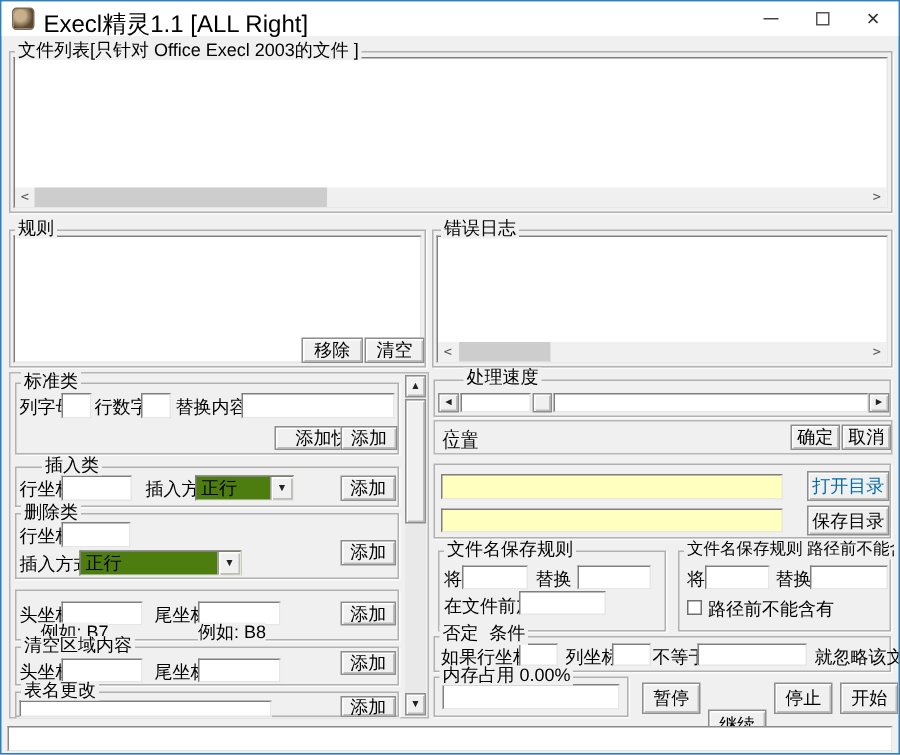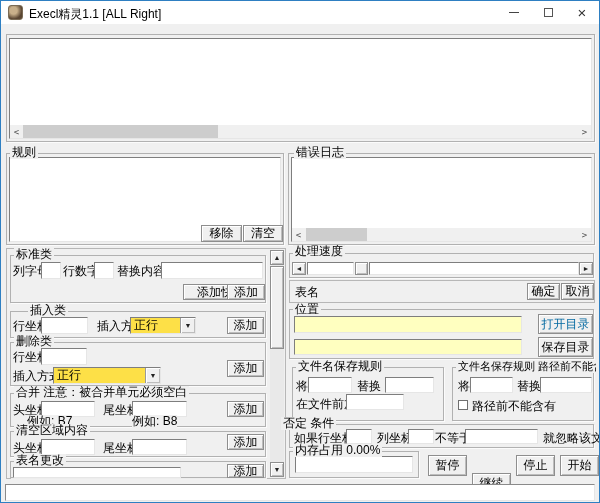--- a/index.html
+++ b/index.html
@@ -4,21 +4,21 @@
 <style>
   * { margin:0; padding:0; box-sizing:border-box; }
   html,body { width:600px; height:503px; }
   body { font-family:"Liberation Sans",sans-serif; font-size:12px; color:#000; background:#9e9e9e; }
   #window { position:relative; width:600px; height:503px; background:#f0f0f0; border:1px solid #2e7fc2; overflow:hidden; }
 
   
   #titlebar { position:absolute; left:0; top:0; width:598px; height:23px; background:#ffffff; }
   #app-icon { position:absolute; left:7px; top:4px; width:15px; height:15px; border-radius:3px;
               background:radial-gradient(circle at 35% 35%, #c9b08a 0 30%, #5a4632 70%); border:1px solid #7a6b55; }
-  #title-text { position:absolute; left:28px; top:5px; font-size:12px; white-space:nowrap; }
+  #title-text { position:absolute; left:28px; top:5px; font-size:16px; white-space:nowrap; }
   .tbtn { position:absolute; top:0; width:34px; height:23px; display:flex; align-items:center; justify-content:center; }
   .min-bar { width:10px; height:1px; background:#444; }
   .max-box { width:9px; height:9px; border:1px solid #555; }
   .close-glyph { font-size:15px; line-height:15px; color:#333; }
 
   
   .lbl { position:absolute; background:#f0f0f0; padding:0 2px; line-height:13px; white-space:nowrap; z-index:3; }
   .plain { position:absolute; line-height:13px; white-space:nowrap; }
   .group { position:absolute; border:1px solid #b1b1b1; box-shadow:1px 1px 0 rgba(255,255,255,.75); }
   .panelbox { position:absolute; border:1px solid #b7b7b7; }
@@ -38,21 +38,21 @@
   .mthumb { position:absolute; top:0; height:100%; background:#cdcdcd; }
 
   
   .sbtn { position:absolute; background:#f0f0f0; border:1px solid #8e8e8e;
           box-shadow:inset 1px 1px 0 #ffffff, inset -1px -1px 0 #bdbdbd;
           display:flex; align-items:center; justify-content:center; font-size:7px; color:#222; }
   .sthumb { position:absolute; background:#f0f0f0; border:1px solid #8e8e8e;
             box-shadow:inset 1px 1px 0 #ffffff, inset -1px -1px 0 #bdbdbd; }
   .strack { position:absolute; background:#ffffff; border:1px solid; border-color:#7e7e7e #e6e6e6 #e6e6e6 #7e7e7e; }
 
-  .combo { position:absolute; background:#fde047; border:1px solid; border-color:#7e7e7e #e6e6e6 #e6e6e6 #7e7e7e; }
+  .combo { position:absolute; background:#4d7c0f; border:1px solid; border-color:#7e7e7e #e6e6e6 #e6e6e6 #7e7e7e; }
   .combo .cval { position:absolute; left:3px; top:1px; font-size:12px; line-height:13px; }
   .combo .cbtn { position:absolute; right:0; top:0; width:15px; height:100%; background:#f0f0f0; border-left:1px solid #9a9a9a;
                  box-shadow:inset 1px 1px 0 #fff, inset -1px -1px 0 #bdbdbd;
                  display:flex; align-items:center; justify-content:center; font-size:7px; color:#222; }
   .checkbox { position:absolute; width:10px; height:10px; background:#fff; border:1px solid #6e6e6e; }
   #statusbar { position:absolute; left:4px; top:483px; width:590px; height:17px; background:#fff;
                border:1px solid; border-color:#8a8a8a #e6e6e6 #e6e6e6 #8a8a8a; }
 </style>
 </head>
 <body>
@@ -67,20 +67,21 @@
       </div>
     <div class="tbtn" style="left:530px;">
         <div class="max-box"></div>
       </div>
     <div class="tbtn" style="left:564px;">
         <span class="close-glyph">×</span>
       </div>
   </div>
 
   <div class="group" style="left:5px; top:33px; width:589px; height:108px;"></div>
+  <div class="lbl" style="left:9px; top:26px;">文件列表[只针对 Office Execl 2003的文件 ]</div>
   <div class="sunken" style="left:8px; top:37px; width:583px; height:101px;"></div>
   <div class="mscroll" style="left:9px; top:124px; width:581px; height:13px;">
     <div class="marrow" style="left:0;">&lt;</div>
     <div class="mthumb" style="left:13px; width:195px;"></div>
     <div class="marrow" style="right:0;">&gt;</div>
   </div>
 
   <div class="group" style="left:5px; top:152px; width:278px; height:92px;"></div>
   <div class="lbl" style="left:9px; top:145px;">规则</div>
   <div class="sunken" style="left:8px; top:156px; width:272px; height:85px;"></div>
@@ -130,21 +131,20 @@
   <div class="plain" style="left:12px; top:350px;">行坐标</div>
   <input class="field" style="left: 40px; top: 347px; width: 46px; height: 17px;">
   <div class="plain" style="left:12px; top:369px;">插入方式</div>
   <div class="combo" style="left:52px; top:366px; width:108px; height:17px;">
     <span class="cval">正行</span>
     <span class="cbtn">▼</span>
   </div>
   <div class="btn" style="left:226px; top:359px; width:37px; height:17px;">添加</div>
 
   <div class="group" style="left:9px; top:392px; width:256px; height:34px;"></div>
-  <div class="lbl" style="left:13px; top:385px;">合并  注意：被合并单元必须空白</div>
   <div class="plain" style="left:12px; top:403px;">头坐标</div>
   <input class="field" style="left: 40px; top: 400px; width: 54px; height: 16px;">
   <div class="plain" style="left:102px; top:403px;">尾坐标</div>
   <input class="field" style="left: 131px; top: 400px; width: 55px; height: 16px;">
   <div class="btn" style="left:226px; top:400px; width:37px; height:16px;">添加</div>
   <div class="plain" style="left:26px; top:414px; background:#f0f0f0;">例如: B7</div>
   <div class="plain" style="left:131px; top:414px; background:#f0f0f0;">例如: B8</div>
 
   <div class="group" style="left:9px; top:430px; width:256px; height:26px;"></div>
   <div class="lbl" style="left:13px; top:423px;">清空区域内容</div>
@@ -153,34 +153,34 @@
   <div class="plain" style="left:102px; top:441px;">尾坐标</div>
   <input class="field" style="left: 131px; top: 438px; width: 55px; height: 16px;">
   <div class="btn" style="left:226px; top:433px; width:37px; height:16px;">添加</div>
 
   <div class="group" style="left:9px; top:460px; width:256px; height:17px;"></div>
   <div class="lbl" style="left:13px; top:453px;">表名更改</div>
   <input class="field" style="left: 12px; top: 466px; width: 168px; height: 11px;">
   <div class="btn" style="left:226px; top:463px; width:37px; height:14px;">添加</div>
 
   <div class="group" style="left:288px; top:252px; width:305px; height:25px;"></div>
-  <div class="lbl" style="left:292px; top:244px;">处理速度</div>
+  <div class="lbl" style="left:308px; top:244px;">处理速度</div>
   <div class="sbtn" style="left:291px; top:261px; width:14px; height:13px;">◄</div>
   <div class="sunken" style="left:306px; top:261px; width:47px; height:13px;"></div>
   <div class="sthumb" style="left:354px; top:261px; width:13px; height:13px;"></div>
   <div class="strack" style="left:368px; top:261px; width:210px; height:13px;"></div>
   <div class="sbtn" style="left:578px; top:261px; width:14px; height:13px;">►</div>
 
   <div class="panelbox" style="left:288px; top:279px; width:306px; height:23px;"></div>
   <div class="plain" style="left:294px; top:285px;">表名</div>
   <div class="btn" style="left:526px; top:282px; width:33px; height:17px;">确定</div>
   <div class="btn" style="left:560px; top:282px; width:33px; height:17px;">取消</div>
 
   <div class="group" style="left:288px; top:308px; width:305px; height:50px;"></div>
-  <div class="lbl" style="left:292px; top:302px;">位置</div>
+  <div class="lbl" style="left:292px; top:287px;">位置</div>
   <input class="field yellowf" style="left: 293px; top: 315px; width: 228px; height: 17px;">
   <div class="btn disabled" style="left:537px; top:313px; width:55px; height:20px;">打开目录</div>
   <input class="field yellowf" style="left: 293px; top: 338px; width: 228px; height: 16px;">
   <div class="btn" style="left:537px; top:336px; width:55px; height:20px;">保存目录</div>
 
   <div class="group" style="left:291px; top:366px; width:152px; height:54px;"></div>
   <div class="lbl" style="left:295px; top:359px;text-align:right;">文件名保存规则</div>
   <div class="plain" style="left:295px; top:379px;">将</div>
   <input class="field" style="left: 307px; top: 376px; width: 44px; height: 16px;">
   <div class="plain" style="left:356px; top:379px;">替换</div>
@@ -191,21 +191,21 @@
   <div class="group" style="left:451px; top:366px; width:142px; height:54px;"></div>
   <div class="lbl" style="left:455px; top:359px; font-size:11px; max-width:140px; overflow:hidden;">文件名保存规则 路径前不能含有</div>
   <div class="plain" style="left:457px; top:379px;">将</div>
   <input class="field" style="left: 469px; top: 376px; width: 43px; height: 16px;">
   <div class="plain" style="left:516px; top:379px;">替换</div>
   <input class="field" style="left: 539px; top: 376px; width: 52px; height: 16px;">
   <div class="checkbox" style="left:457px; top:399px;"></div>
   <div class="plain" style="left:471px; top:399px;">路径前不能含有</div>
 
   <div class="group" style="left:288px; top:423px; width:305px; height:24px;"></div>
-  <div class="lbl" style="left:280px; top:416px;">否定 条件</div>
+  <div class="lbl" style="left:292px; top:416px;font-family:Liberation Mono, monospace;">否定 条件</div>
   <div class="plain" style="left:293px; top:431px;">如果行坐标</div>
   <input class="field" style="left: 345px; top: 428px; width: 26px; height: 15px;">
   <div class="plain" style="left:376px; top:431px;">列坐标</div>
   <input class="field" style="left: 407px; top: 428px; width: 26px; height: 15px;">
   <div class="plain" style="left:434px; top:431px;">不等于</div>
   <input class="field" style="left: 464px; top: 428px; width: 73px; height: 15px;">
   <div class="plain" style="left:542px; top:431px;">就忽略该文件</div>
 
   <div class="group" style="left:288px; top:450px; width:130px; height:27px;"></div>
   <div class="lbl" style="left:292px; top:443px;">

